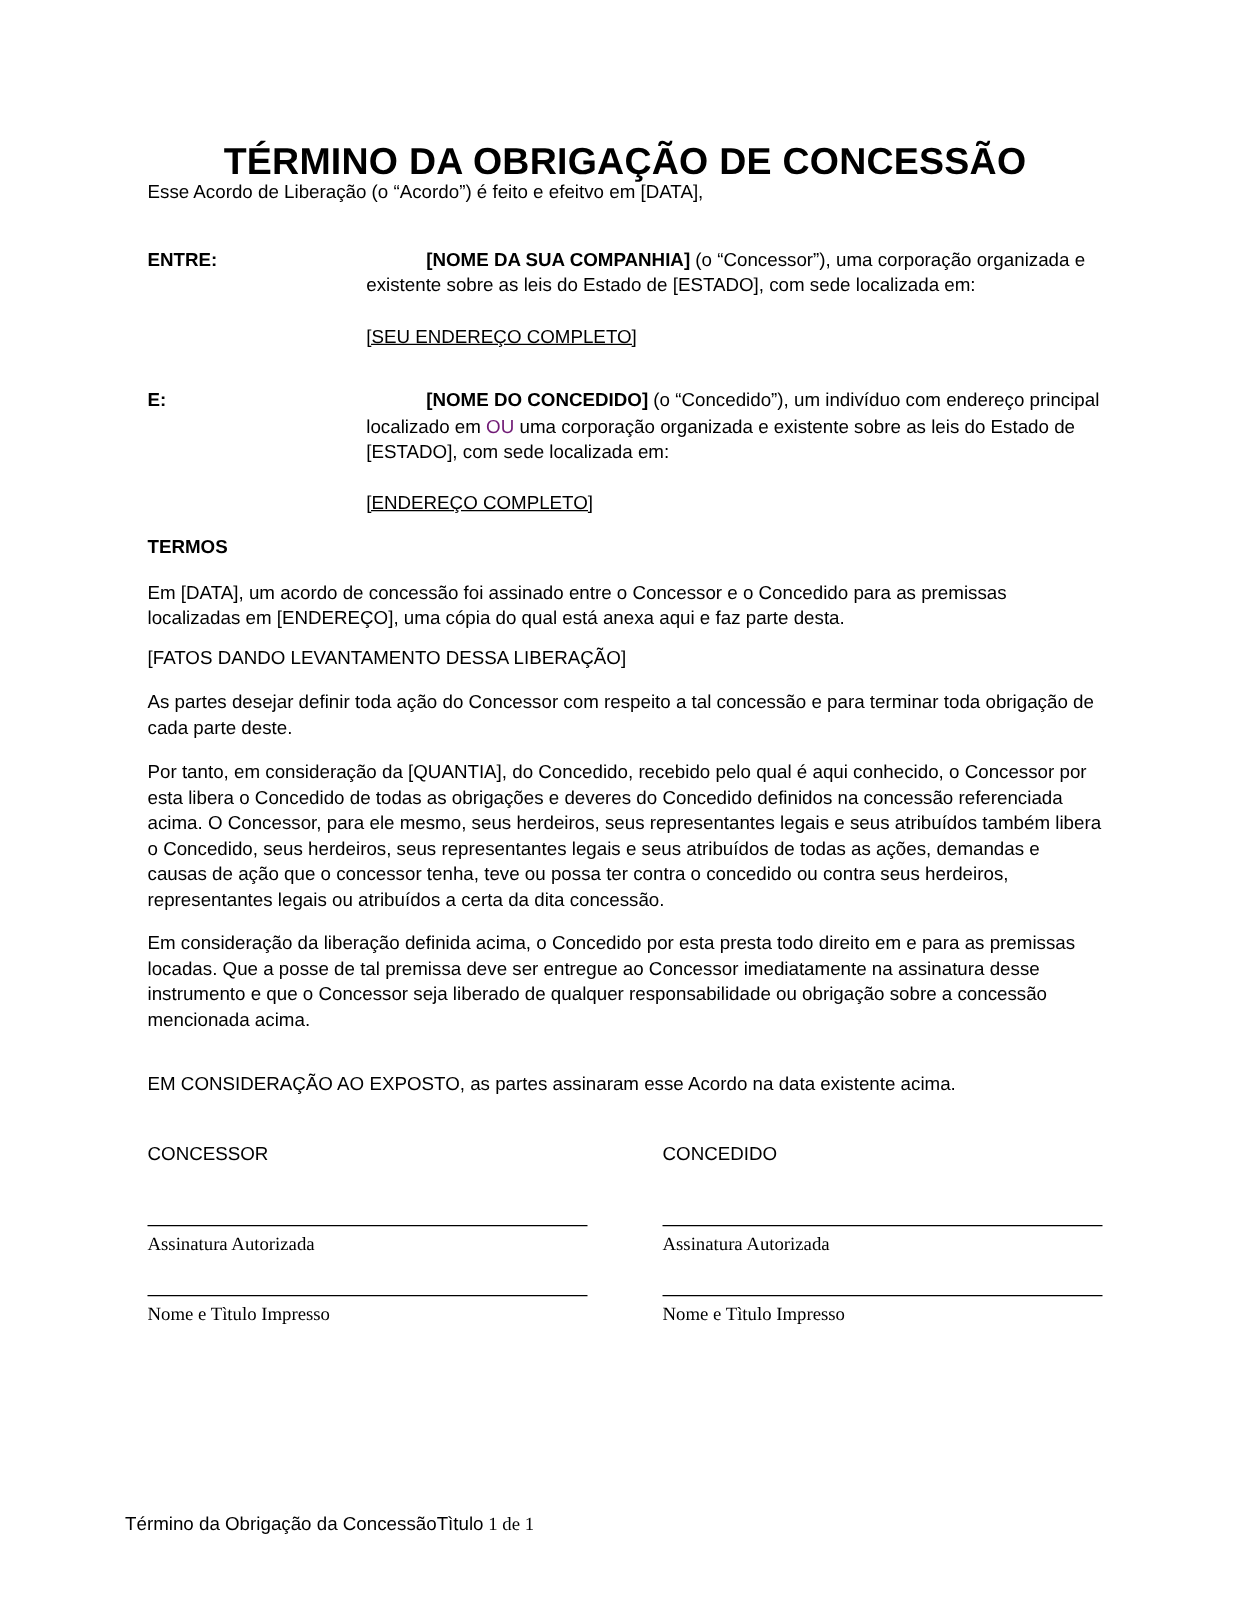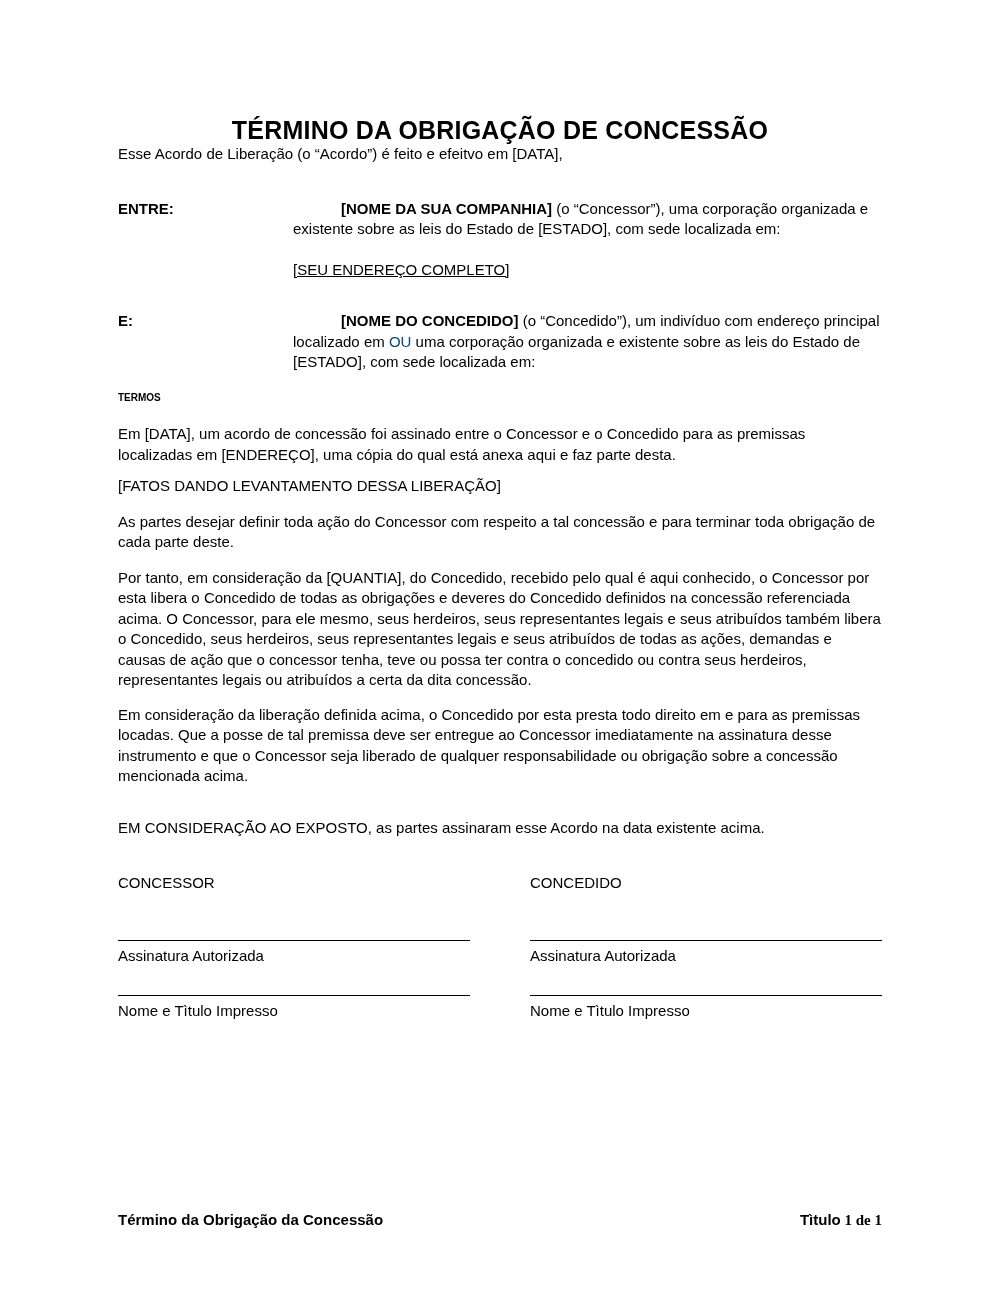--- a/index.html
+++ b/index.html
@@ -11,67 +11,66 @@
     background: #ffffff;
     color: #000000;
     font-family: "Liberation Sans", sans-serif;
     font-size: 15px;
     line-height: 20.5px;
     overflow: hidden;
   }
   .content { padding: 116px 118px 0 118px; }
 
   .doc-title {
-    font-size: 25px;
+    font-size: 30px;
     line-height: 28px;
     font-weight: bold;
     text-align: center;
     letter-spacing: 0.2px;
   }
 
   .intro { }
 
   .party { display: flex; margin-top: 34px; }
   .party.second { margin-top: 31px; }
   .party-label { flex: 0 0 175px; font-weight: bold; }
   .party-body { flex: 1 1 auto; }
   .party-name { font-weight: bold; padding-left: 48px; }
-  .or-word { color: #0c4a6e; }
+  .or-word { color: #701a75; }
   .party-address { margin-top: 20px; text-decoration: underline; }
 
-  .terms-heading { margin-top: 15px; font-size: 10px; font-weight: bold; }
+  .terms-heading { margin-top: 15px; font-size: 15px; font-weight: bold; }
 
   .para-1 { margin-top: 16px; }
   .para-2 { margin-top: 11px; }
   .para-3 { margin-top: 15px; }
   .para-4 { margin-top: 15px; }
   .para-5 { margin-top: 14px; }
   .closing { margin-top: 31px; }
 
   .sig-row {
     display: flex;
     justify-content: space-between;
     margin-top: 35px;
   }
   .sig-col { width: 352px; }
   .sig-line {
     border-top: 1.5px solid #000000;
     padding-top: 5px;
+    font-family: Liberation Serif, serif;
   }
   .sig-line.first { margin-top: 46px; }
   .sig-line.second { margin-top: 29px; }
 
   .footer {
     position: absolute;
     top: 1210px;
-    left: 118px;
+    left: 100px;
     right: 118px;
     display: flex;
-    justify-content: space-between;
-    font-weight: bold;
   }
   .serif { font-family: "Liberation Serif", serif; }
 </style>
 </head>
 <body>
 
 <div class="page">
   <div class="content">
 
     <div class="doc-title">TÉRMINO DA OBRIGAÇÃO DE CONCESSÃO</div>
@@ -83,20 +82,21 @@
       <div class="party-body">
         <div><span class="party-name">[NOME DA SUA COMPANHIA]</span><span> (o “Concessor”), uma corporação organizada e existente sobre as leis do Estado de [ESTADO], com sede localizada em:</span></div>
         <div class="party-address">[SEU ENDEREÇO COMPLETO]</div>
       </div>
     </div>
 
     <div class="party second">
       <div class="party-label">E:</div>
       <div class="party-body">
         <div><span class="party-name">[NOME DO CONCEDIDO]</span><span> (o “Concedido”), um indivíduo com endereço principal localizado em </span><span class="or-word">OU</span><span> uma corporação organizada e existente sobre as leis do Estado de [ESTADO], com sede localizada em:</span></div>
+        <div class="party-address">[ENDEREÇO COMPLETO]</div>
       </div>
     </div>
 
     <div class="terms-heading">TERMOS</div>
 
     <p class="para-1">Em [DATA], um acordo de concessão foi assinado entre o Concessor e o Concedido para as premissas localizadas em [ENDEREÇO], uma cópia do qual está anexa aqui e faz parte desta.</p>
     <p class="para-2">[FATOS DANDO LEVANTAMENTO DESSA LIBERAÇÃO]</p>
     <p class="para-3">As partes desejar definir toda ação do Concessor com respeito a tal concessão e para terminar toda obrigação de cada parte deste.</p>
     <p class="para-4">Por tanto, em consideração da [QUANTIA], do Concedido, recebido pelo qual é aqui conhecido, o Concessor por esta libera o Concedido de todas as obrigações e deveres do Concedido definidos na concessão referenciada acima. O Concessor, para ele mesmo, seus herdeiros, seus representantes legais e seus atribuídos também libera o Concedido, seus herdeiros, seus representantes legais e seus atribuídos de todas as ações, demandas e causas de ação que o concessor tenha, teve ou possa ter contra o concedido ou contra seus herdeiros, representantes legais ou atribuídos a certa da dita concessão.</p>
     <p class="para-5">Em consideração da liberação definida acima, o Concedido por esta presta todo direito em e para as premissas locadas. Que a posse de tal premissa deve ser entregue ao Concessor imediatamente na assinatura desse instrumento e que o Concessor seja liberado de qualquer responsabilidade ou obrigação sobre a concessão mencionada acima.</p>

